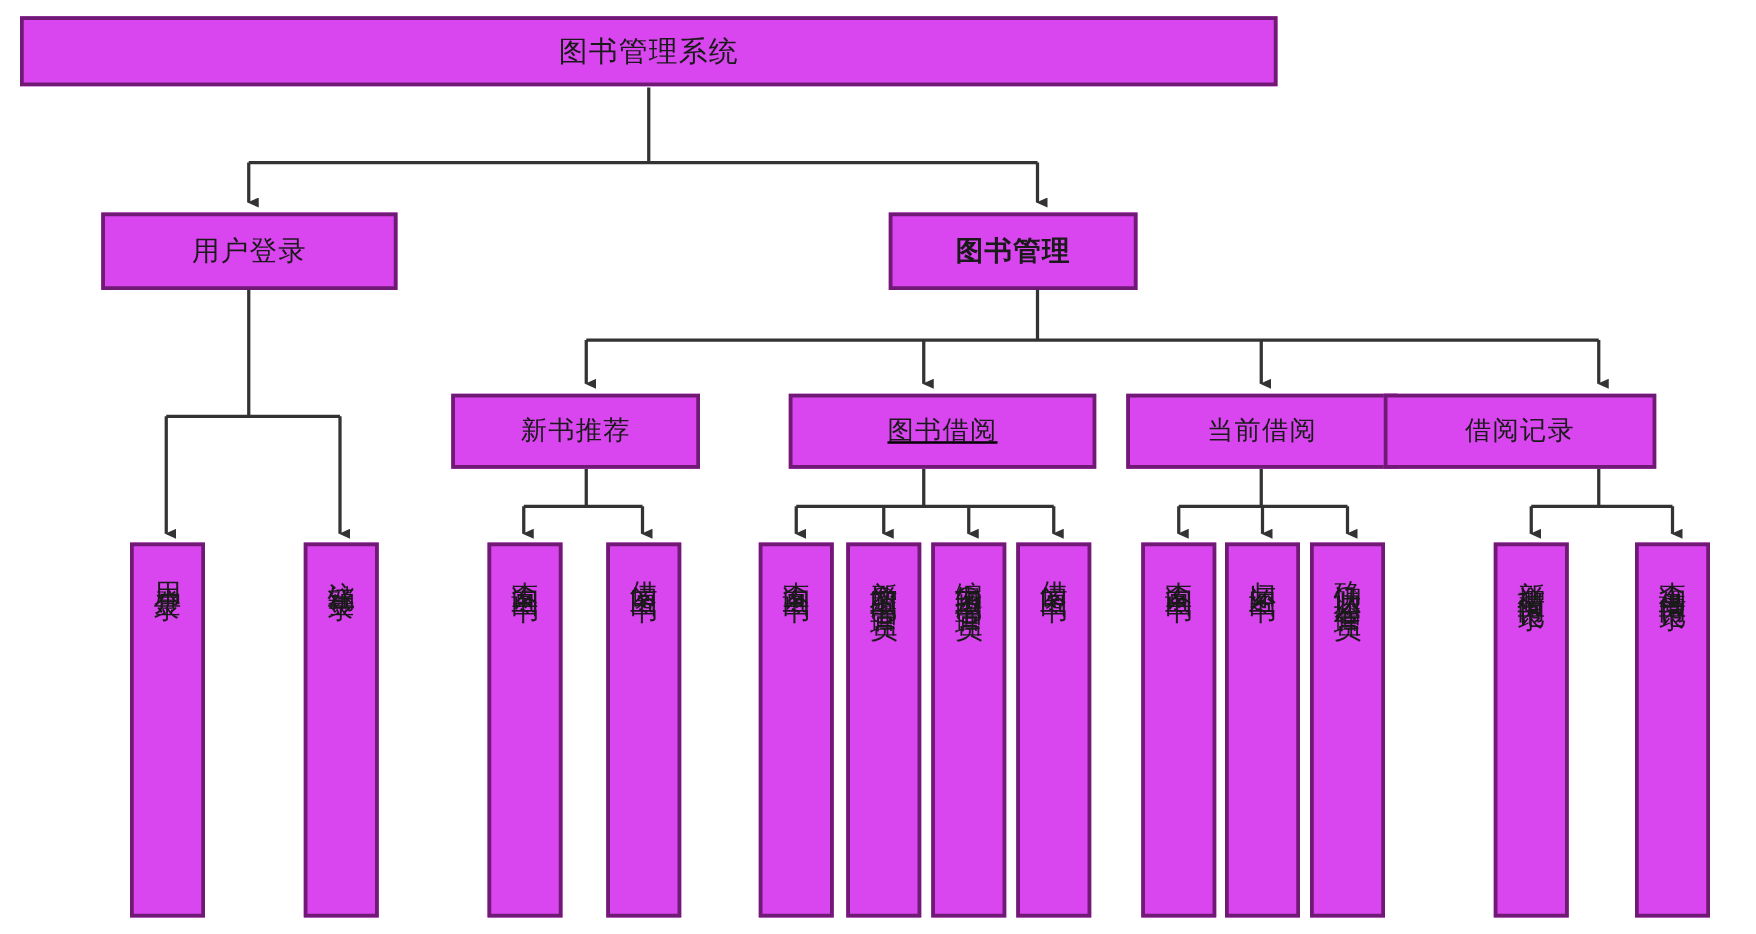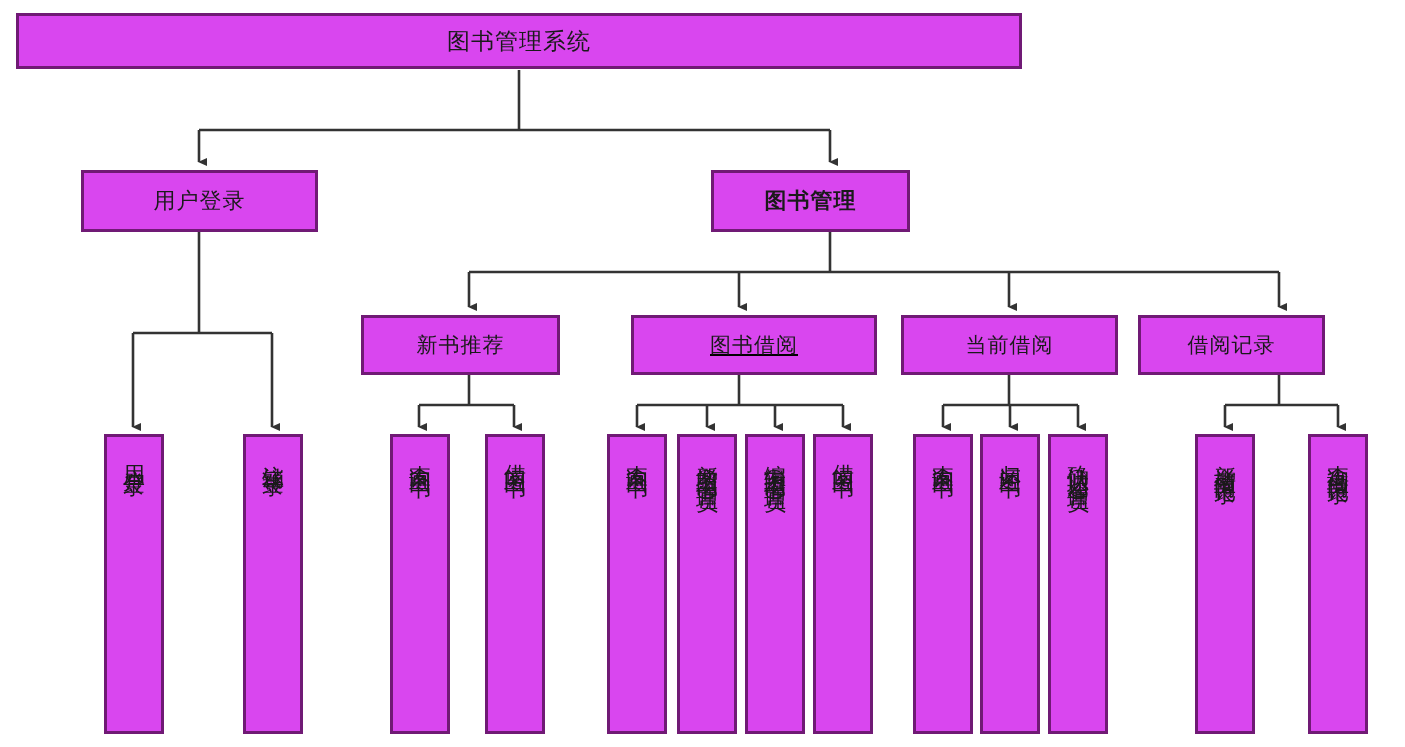--- a/index.html
+++ b/index.html
@@ -146,21 +146,21 @@
   </div>
 
   <div class="node node-l3" style="left:631px; top:315px; width:246px; height:60px;text-decoration:underline;">
     <span class="node-label">图书借阅</span>
   </div>
 
   <div class="node node-l3" style="left:901px; top:315px; width:217px; height:60px;">
     <span class="node-label">当前借阅</span>
   </div>
 
-  <div class="node node-l3" style="left:1138px; top:315px; width:187px; height:60px;">
+  <div class="node node-l3" style="left:1107px; top:315px; width:218px; height:60px;">
     <span class="node-label">借阅记录</span>
   </div>
 
   <div class="node node-leaf" style="left:104px; top:434px; width:60px; height:300px;">
     <span class="node-label">用户登录</span>
   </div>
 
   <div class="node node-leaf" style="left:243px; top:434px; width:60px; height:300px;">
     <span class="node-label">注销登录</span>
   </div>

